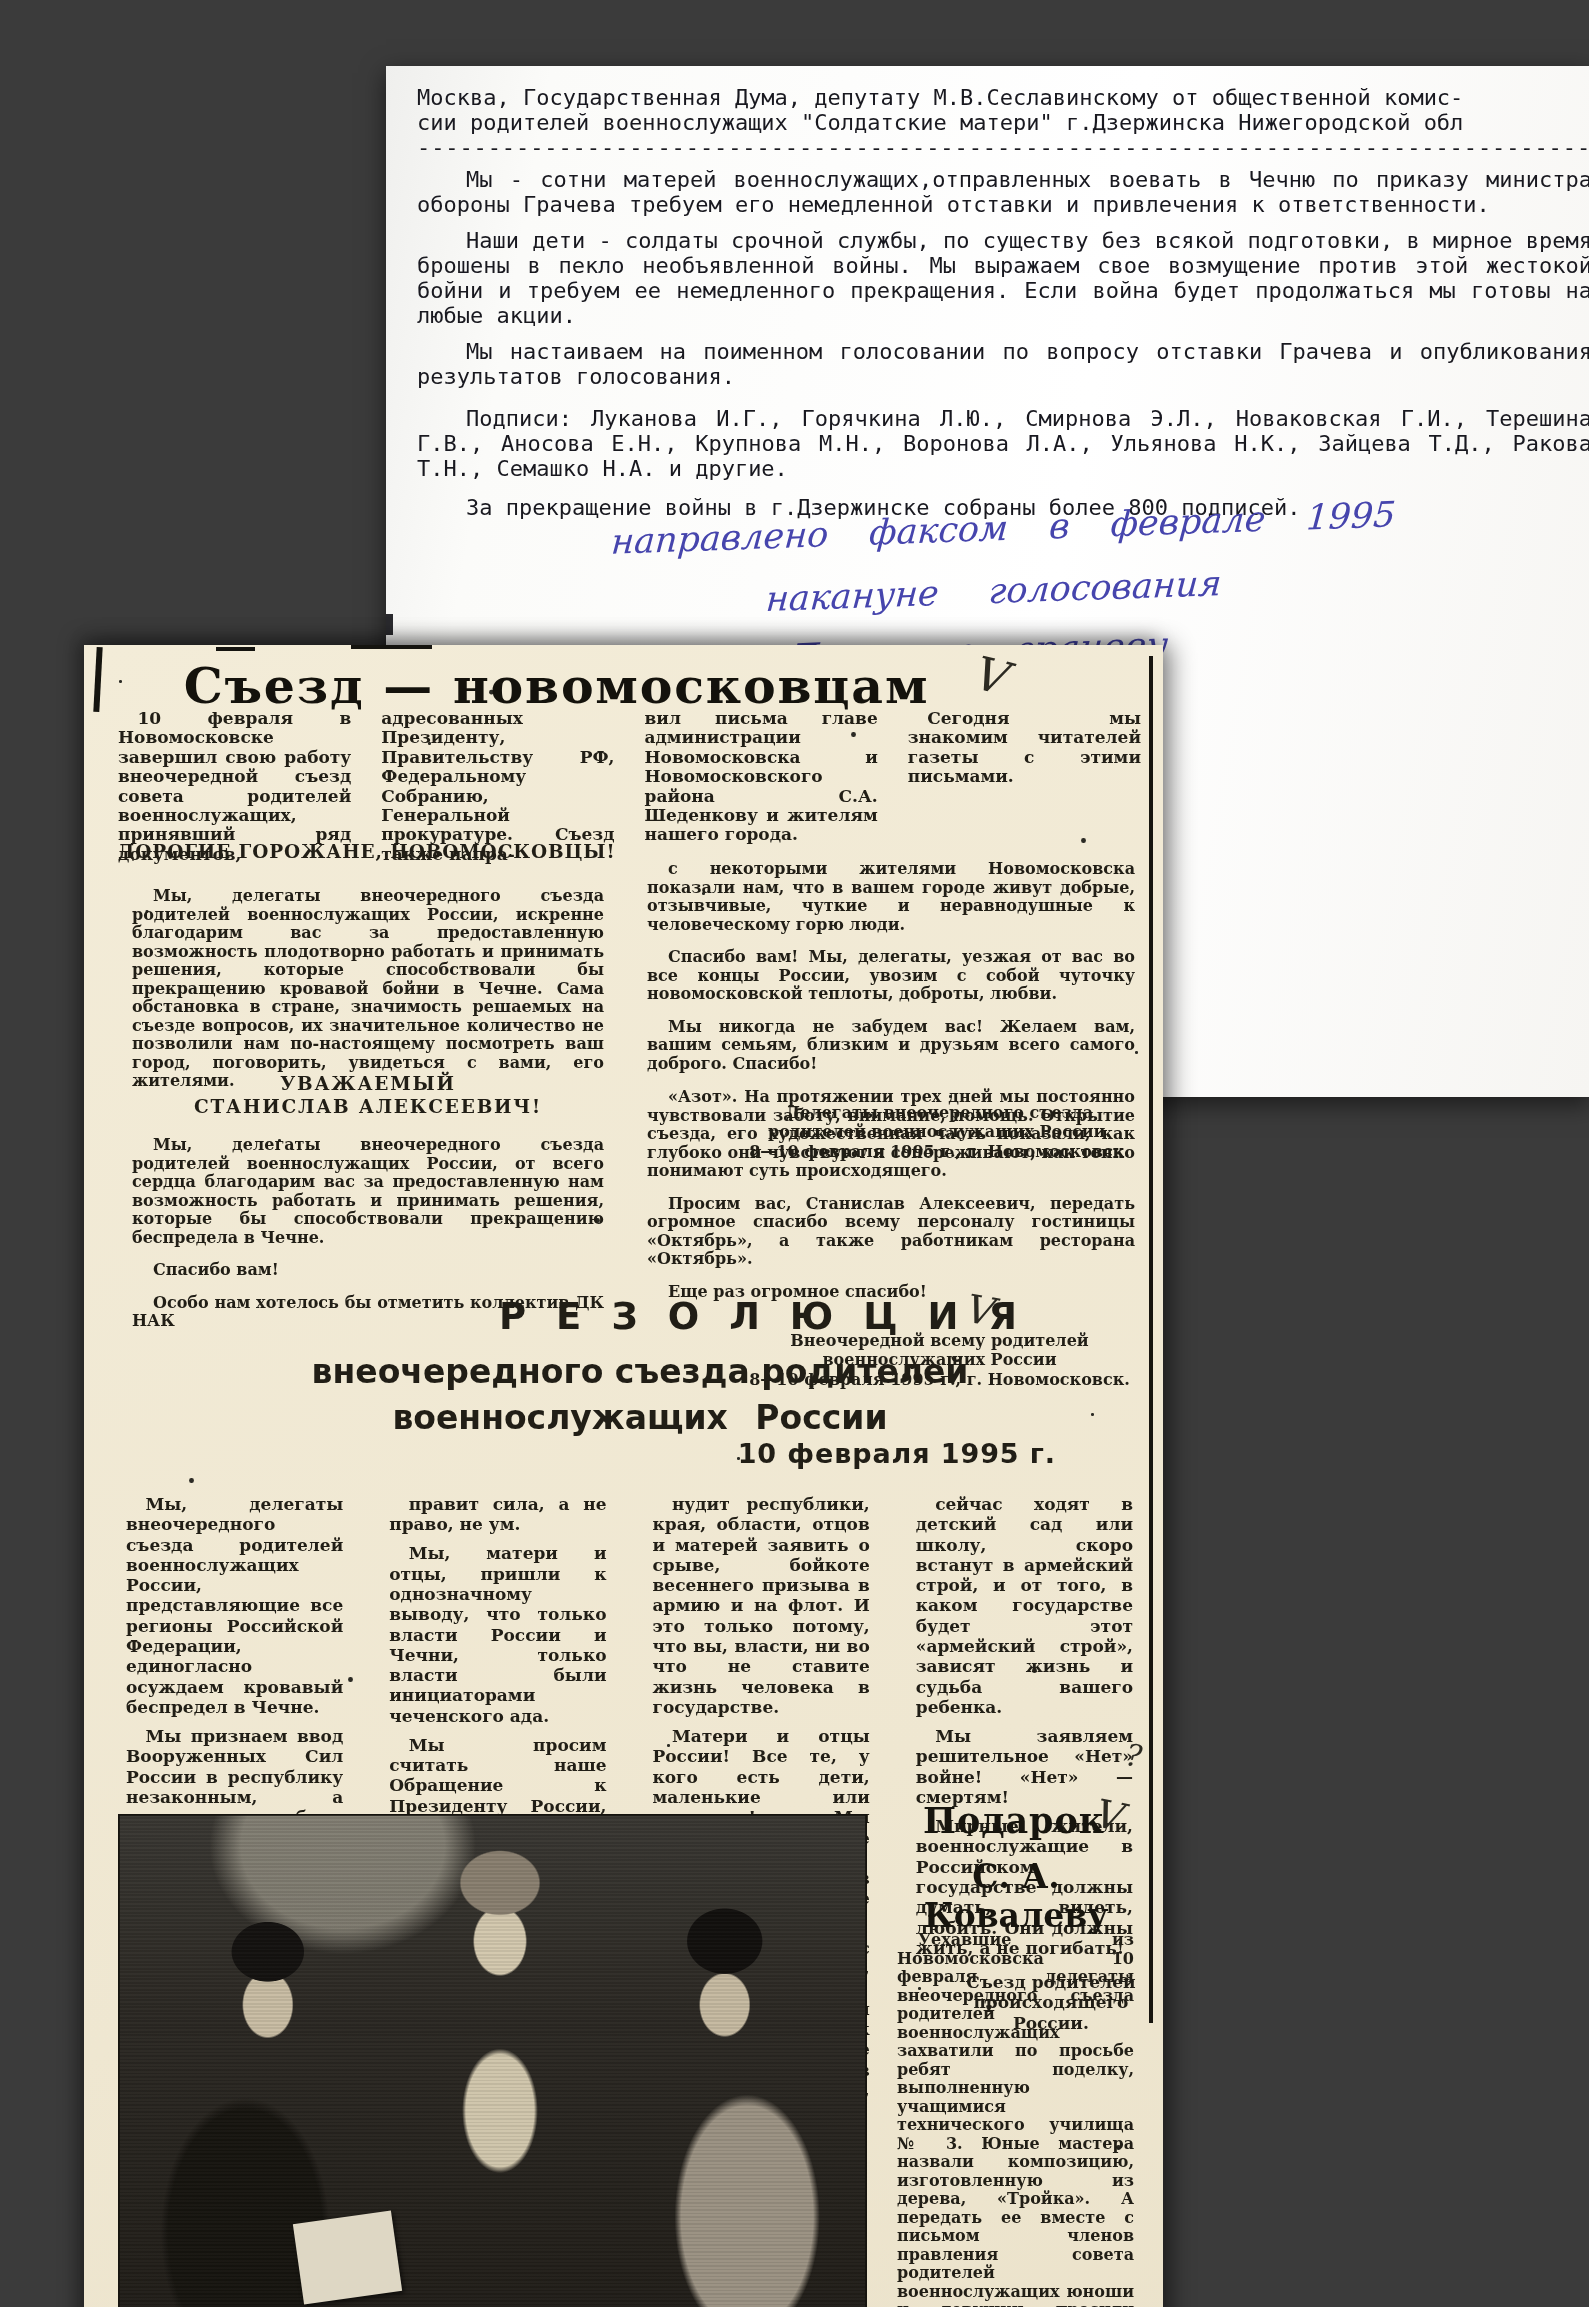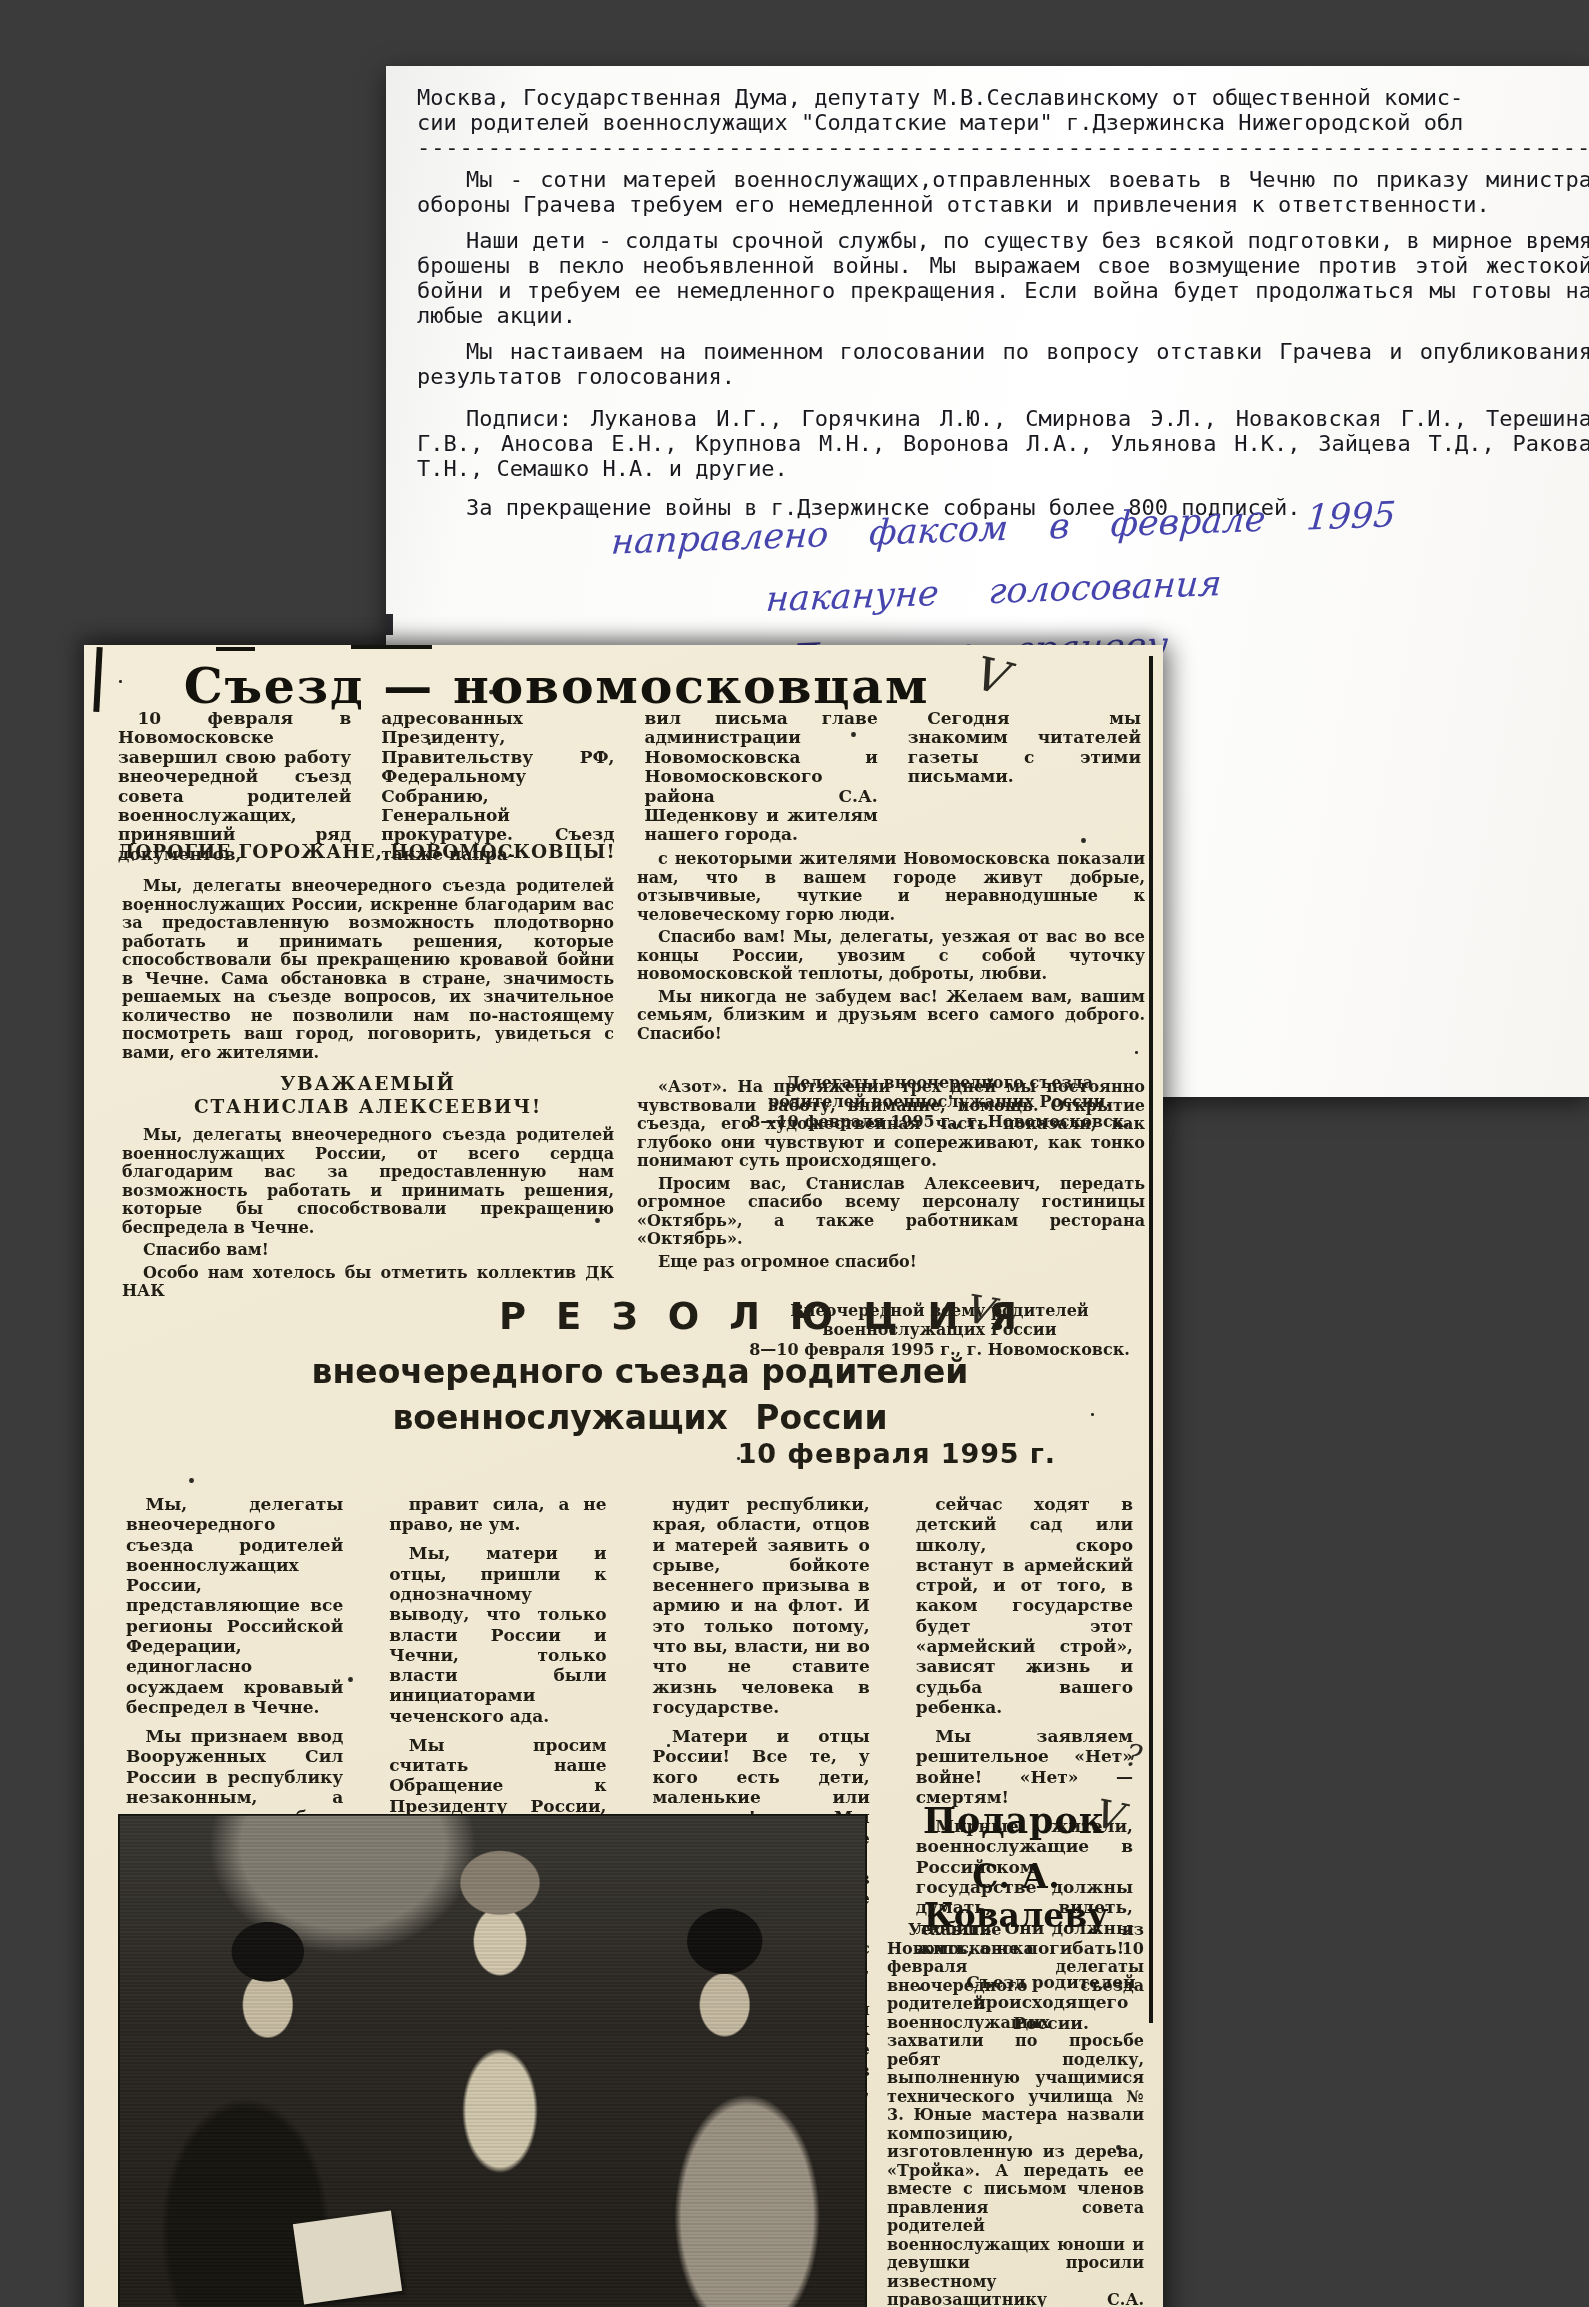--- a/index.html
+++ b/index.html
@@ -46,21 +46,21 @@
       font-size:49px;font-weight:bold;letter-spacing:1.8px;color:#14120c;
       font-family:"DejaVu Serif", serif;}
   .np-intro{position:absolute;left:34px;top:64px;width:1023px;display:grid;
       grid-template-columns:repeat(4,1fr);column-gap:30px;
       font-size:17px;line-height:19.4px;font-weight:bold;text-align:justify;}
   .indent{text-indent:19.4px;}
 
   .np-sec-head{position:absolute;left:34px;top:196px;width:500px;
       font-size:18.5px;font-weight:bold;letter-spacing:0.9px;}
   .np-body{font-size:16px;line-height:18.5px;font-weight:bold;text-align:justify;}
-  .np-body p{margin:4px;text-indent:21px;}
+  .np-body p{margin:14px;text-indent:21px;}
   .sec1-left{position:absolute;left:34px;top:228px;width:500px;}
   .col-right1{position:absolute;left:549px;top:201px;width:516px;}
   .col-right2{position:absolute;left:549px;top:429px;width:516px;}
   .sec2-head{position:absolute;left:34px;top:427px;width:500px;text-align:center;
       font-size:18.5px;font-weight:bold;letter-spacing:1.8px;line-height:23px;}
   .sec2-left{position:absolute;left:34px;top:477px;width:500px;}
   .sig-block{margin-top:30px;text-align:center;padding-left:97px;font-weight:bold;
       font-size:16px;line-height:19.4px;}
   .sig-block div{text-indent:0;}
 

